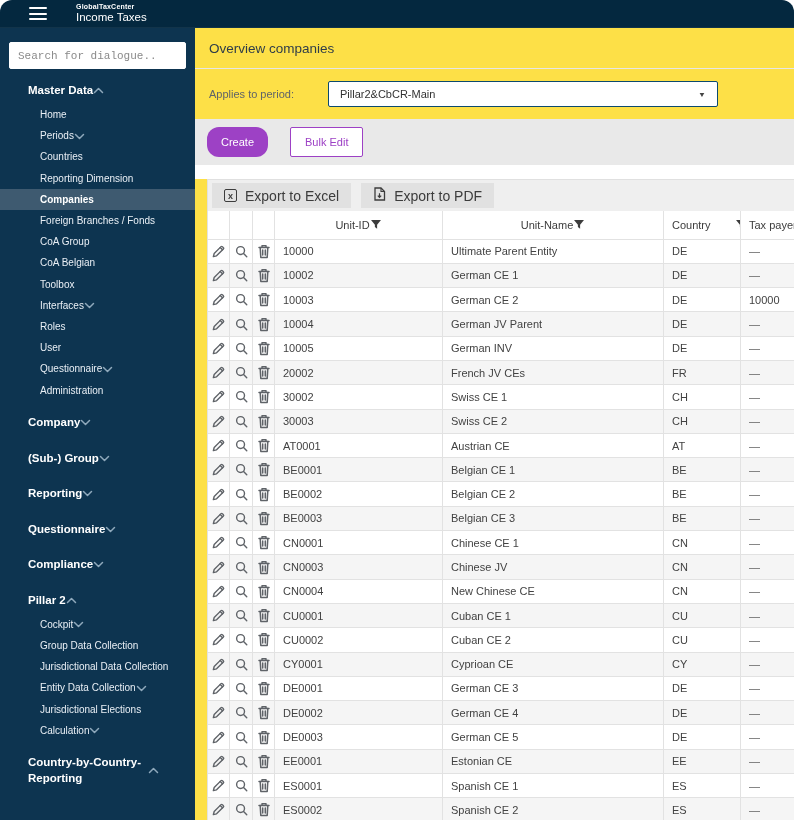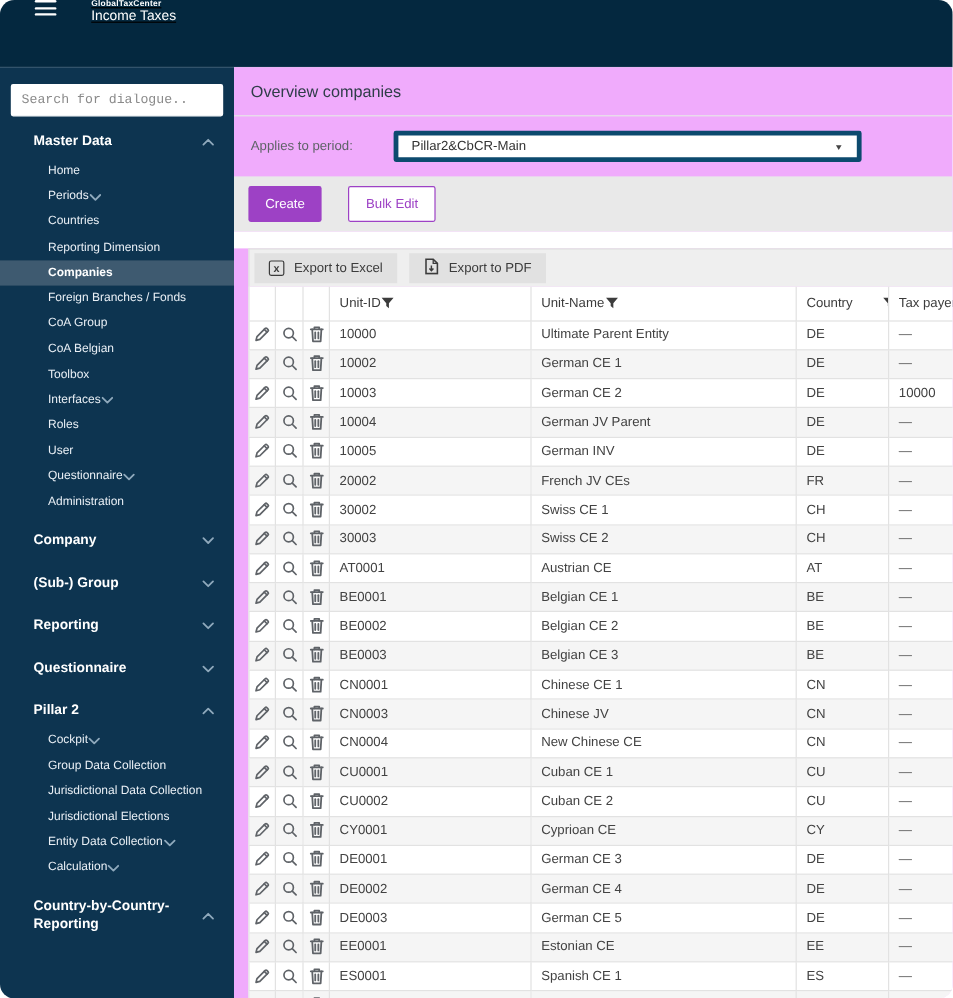--- a/index.html
+++ b/index.html
@@ -4,81 +4,81 @@
 <style>
   :root{
     --topbar:#04283F; --sidebar:#0D3450; --sidebar-active:#3E5A70; --accent:#9D41C5;
     --row-alt:#F5F5F5; --border:#E2E2E2; --toolbar:#EFEFEF; --button-gray:#E1E1E1; --bar-gray:#E9E9E9;
   }
   *{box-sizing:border-box;margin:0;padding:0}
   body{background:#fff;font-family:"Liberation Sans",sans-serif;}
   .screen{width:794px;height:832px;border-radius:12px;overflow:hidden;position:relative;background:#fff;}
 
   
-  .topbar{height:56px;background:var(--topbar);display:flex;border-bottom:1px solid rgba(255,255,255,0.06);text-decoration:underline;}
+  .topbar{height:28px;background:var(--topbar);display:flex;align-items:center;border-bottom:1px solid rgba(255,255,255,0.06);}
   .hamburger{width:18px;height:13px;margin-left:29px;display:flex;flex-direction:column;justify-content:space-between;cursor:pointer}
   .hamburger span{display:block;height:2px;background:#fff;border-radius:1px}
   .brand{margin-left:29px;color:#fff;line-height:1.15}
   .brand .b1{font-size:7px;font-weight:bold;letter-spacing:.2px}
   .brand .b2{font-size:11.5px;}
 
   
   .layout{display:flex;height:792px;}
   .sidebar{width:195px;background:var(--sidebar);flex-shrink:0;overflow:hidden}
-  .main{flex:1;background:#f0abfc;overflow:hidden;position:relative}
+  .main{flex:1;background:#fde047;overflow:hidden;position:relative}
 
   
   .search{display:block;width:177px;margin:14px 9px 4px;height:27px;border:1px solid #fff;border-radius:2px;
     padding:0 8px;font-size:11px;font-family:Liberation Mono, monospace;color:#333;outline:none}
   .search::placeholder{color:#8a8a8a}
   .nav-section{margin-top:7px}
-  .nav-header{display:flex;align-items:center;justify-content:space-between;padding:7px 16px 6px 28px;
+  .nav-header{display:flex;align-items:center;justify-content:flex-start;padding:7px 16px 6px 28px;
     color:#fff;font-weight:bold;font-size:11.5px;cursor:pointer;line-height:1.35}
   .nav-header .lbl{max-width:120px}
   .nav-item{display:flex;align-items:center;justify-content:flex-start;padding:4.6px 16px 4.6px 40px;
     color:#e9eff5;font-size:10px;cursor:pointer;line-height:1.2}
   .nav-item.active{background:var(--sidebar-active);color:#fff;font-weight:bold}
   .chev{display:flex;align-items:center;flex-shrink:0}
   .chev svg{stroke:#8FA9BC;fill:none;stroke-width:1.5;stroke-linecap:round;stroke-linejoin:round}
 
   
   .page-title{padding:13px 14px 12px;font-size:13.5px;color:#2F3D49}
   .divider{height:1px;background:#e6e6e6}
   .period-row{display:flex;align-items:center;padding:12px 0 12px 14px}
   .period-label{font-size:11px;color:#5f6368;margin-right:34px}
-  .select{width:390px;height:26px;border:4px solid #0c4a6e;border-radius:2px;background:#fff;display:flex;
+  .select{width:390px;height:26px;border:1px solid #0c4a6e;border-radius:2px;background:#fff;display:flex;
     align-items:center;justify-content:space-between;padding:0 11px;font-size:11px;color:#333;cursor:pointer}
   .caret{font-size:8px;color:#444;transform:scaleY(.85)}
 
   .action-bar{height:46px;background:var(--bar-gray);display:flex;align-items:center;padding-left:12px;gap:22px}
-  .btn-primary{height:30px;padding:0 14px;background:var(--accent);color:#fff;border:0;border-radius:2px;
+  .btn-primary{height:30px;padding:0 14px;background:var(--accent);color:#fff;border:0;border-radius:12px;
     font-size:11px;font-family:"Liberation Sans",sans-serif;cursor:pointer}
   .btn-outline{height:30px;padding:0 14px;background:#fff;color:var(--accent);border:1px solid var(--accent);
     border-radius:2px;font-size:11px;font-family:"Liberation Sans",sans-serif;cursor:pointer}
   .white-gap{height:14px;background:#fff}
 
   
   .table-wrap{margin-left:12px;width:652px}
   .export-bar{background:var(--toolbar);border:1px solid #e0e0e0;border-bottom:0;padding:3px 4px;display:flex;gap:10px}
   .export-btn{display:flex;align-items:center;gap:8px;background:var(--button-gray);border:0;height:25px;
-    padding:0 12px;font-size:11px;color:#3c3c3c;font-family:"Liberation Sans",sans-serif;cursor:pointer}
+    padding:0 12px;font-size:14px;color:#3c3c3c;font-family:"Liberation Sans",sans-serif;cursor:pointer}
   .xl-box{width:13px;height:13px;border:1.5px solid #3c3c3c;border-radius:2px;display:flex;align-items:center;
     justify-content:center;font-size:9px;font-weight:bold;color:#3c3c3c}
   .xl-box::after{content:"x"}
 
   table{border-collapse:collapse;table-layout:fixed;width:652px;background:#fff;border-left:1px solid var(--border)}
   th,td{border-right:1px solid var(--border);border-bottom:1px solid var(--border);padding:0 8px;
     font-size:11px;color:#424242;overflow:hidden;white-space:nowrap;text-align:left}
   thead th{height:28px;font-weight:normal;color:#3c3c3c}
   tbody td{height:24.3px}
   tbody tr:nth-child(even){background:var(--row-alt)}
   td.icon-cell{padding:0;text-align:center}
   .icon-btn{background:none;border:0;cursor:pointer;padding:2px 0 0;line-height:0}
   .icon-btn svg{stroke:#5f6368;fill:none;stroke-width:1.5;stroke-linecap:round;stroke-linejoin:round}
-  .th-split{display:flex;align-items:center;justify-content:flex-start}
+  .th-split{display:flex;align-items:center;justify-content:center}
   .th-inline{display:flex;align-items:flex-end;gap:24px}
   .funnel{line-height:0;cursor:pointer}
   .funnel svg{fill:#3c3c3c}
   .dash{color:#616161}
 </style>
 </head>
 <body>
 
 <div class="screen">
 
@@ -200,20 +200,30 @@
               <span class="lbl">Questionnaire</span>
               <span class="chev">
                 <svg width="11" height="7" viewBox="0 0 11 7">
                   <polyline points="1.5,1.5 5.5,5.5 9.5,1.5"></polyline>
                 </svg>
               </span>
             </div>
           </div>
           <div class="nav-section">
             <div class="nav-header">
+              <span class="lbl">Compliance</span>
+              <span class="chev">
+                <svg width="11" height="7" viewBox="0 0 11 7">
+                  <polyline points="1.5,1.5 5.5,5.5 9.5,1.5"></polyline>
+                </svg>
+              </span>
+            </div>
+          </div>
+          <div class="nav-section">
+            <div class="nav-header">
               <span class="lbl">Pillar 2</span>
               <span class="chev">
                 <svg width="11" height="7" viewBox="0 0 11 7">
                   <polyline points="1.5,5.5 5.5,1.5 9.5,5.5"></polyline>
                 </svg>
               </span>
             </div>
             <div class="nav-item">
               <span>Cockpit</span>
               <span class="chev">
@@ -222,29 +232,29 @@
                 </svg>
               </span>
             </div>
             <div class="nav-item">
               <span>Group Data Collection</span>
             </div>
             <div class="nav-item">
               <span>Jurisdictional Data Collection</span>
             </div>
             <div class="nav-item">
+              <span>Entity Data Collection</span>
+              <span class="chev">
+                <svg width="11" height="7" viewBox="0 0 11 7">
+                  <polyline points="1.5,1.5 5.5,5.5 9.5,1.5"></polyline>
+                </svg>
+              </span>
+            </div>
+            <div class="nav-item">
               <span>Jurisdictional Elections</span>
-            </div>
-            <div class="nav-item">
-              <span>Entity Data Collection</span>
-              <span class="chev">
-                <svg width="11" height="7" viewBox="0 0 11 7">
-                  <polyline points="1.5,1.5 5.5,5.5 9.5,1.5"></polyline>
-                </svg>
-              </span>
             </div>
             <div class="nav-item">
               <span>Calculation</span>
               <span class="chev">
                 <svg width="11" height="7" viewBox="0 0 11 7">
                   <polyline points="1.5,1.5 5.5,5.5 9.5,1.5"></polyline>
                 </svg>
               </span>
             </div>
           </div>

